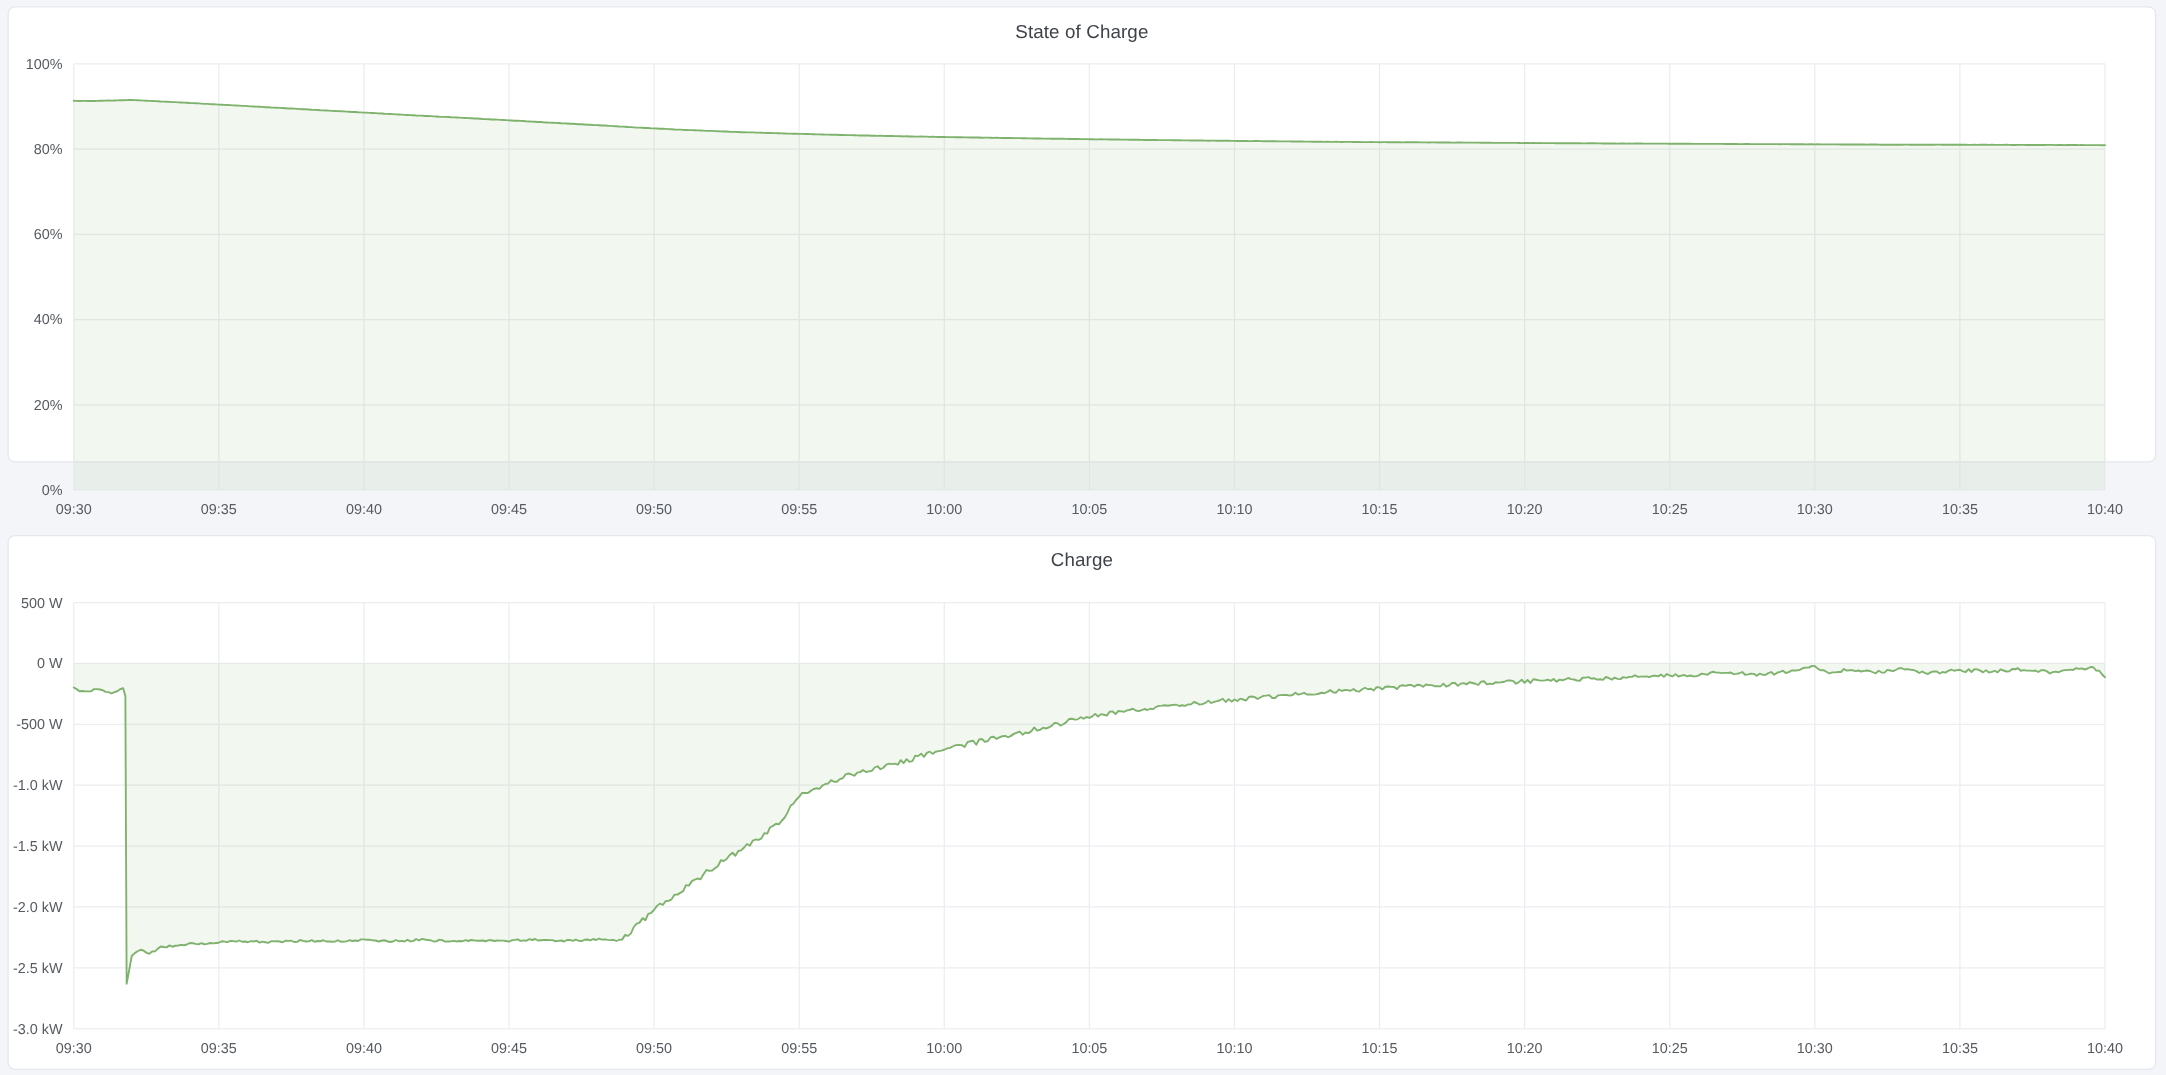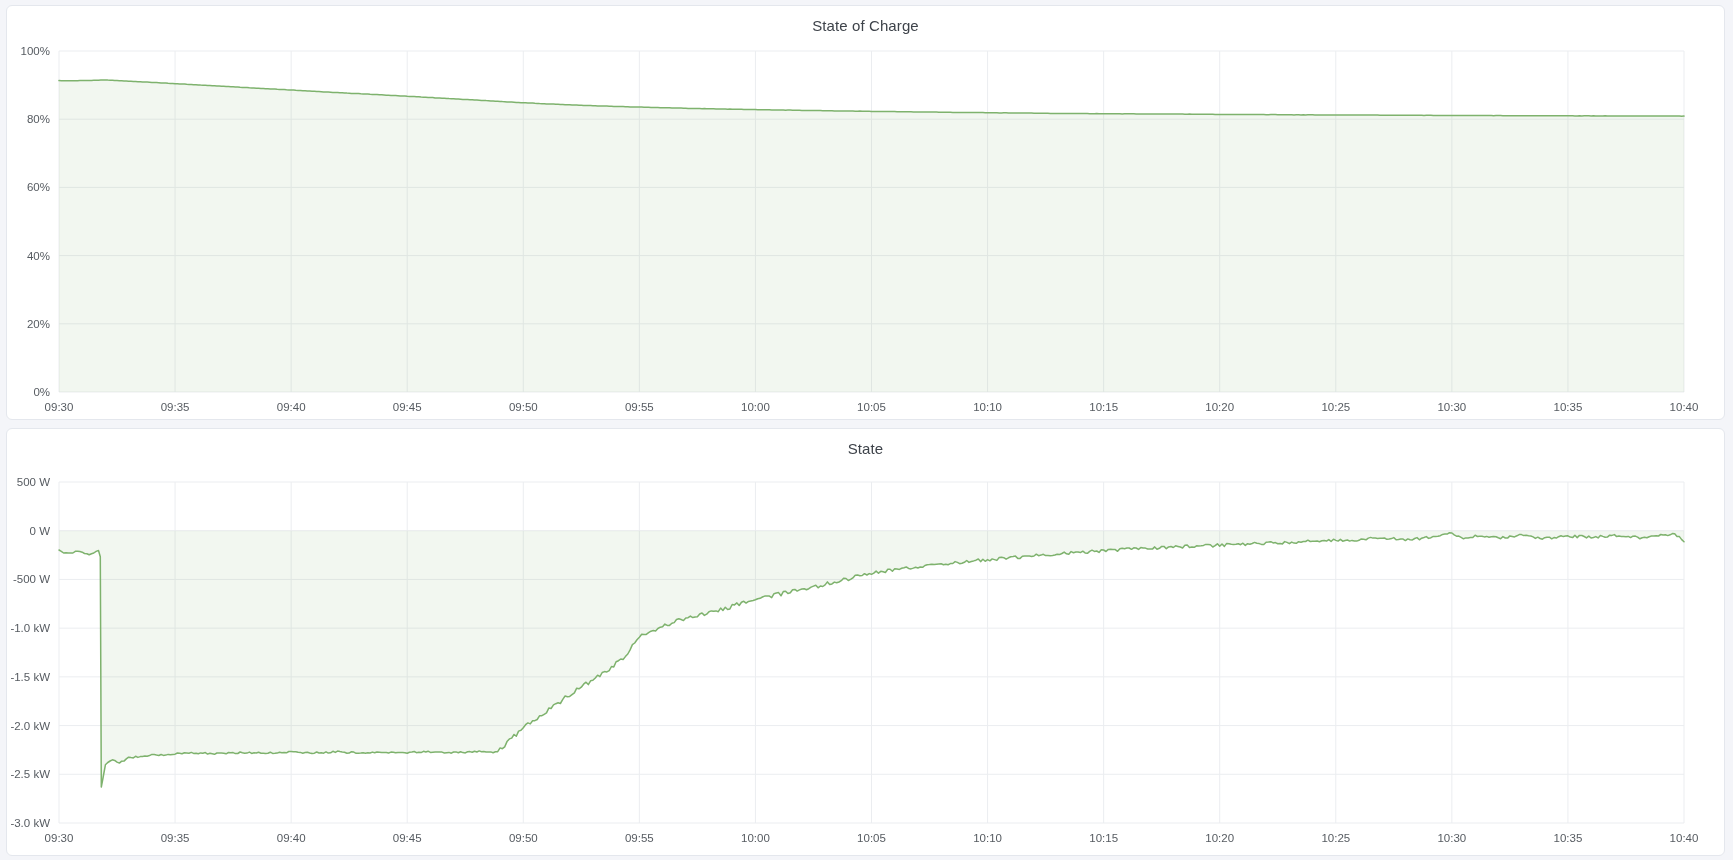--- a/index.html
+++ b/index.html
@@ -9,21 +9,21 @@
     font-family:"Liberation Sans", sans-serif;
   }
   .page{position:relative;width:1733px;height:860px;}
   .panel{
     position:absolute;left:6px;width:1719px;
     background:#ffffff;
     border:1px solid #e4e7ed;
     border-radius:6px;
     box-sizing:border-box;
   }
-  .panel.soc{top:5px;height:415px;}
+  .panel.soc{top:5px;height:365px;}
   .panel.power{top:428px;height:428px;}
   .panel-title{
     margin:0;height:40px;line-height:40px;
     text-align:center;
     font-size:15px;font-weight:500;color:#3e434a;
     letter-spacing:.1px;
     cursor:pointer;
   }
   .chart{position:relative;}
   svg{display:block;}
@@ -87,21 +87,21 @@
             <text x="1328.7857142857142" y="365" text-anchor="middle" class="tick-label">10:25</text>
             <text x="1444.857142857143" y="365" text-anchor="middle" class="tick-label">10:30</text>
             <text x="1560.9285714285716" y="365" text-anchor="middle" class="tick-label">10:35</text>
             <text x="1677" y="365" text-anchor="middle" class="tick-label">10:40</text>
           </g>
         </svg>
     </div>
   </section>
 
   <section class="panel power">
-    <h2 class="panel-title">State</h2>
+    <h2 class="panel-title">Charge</h2>
     <div class="chart">
       <svg id="chart1" width="1717" height="386">
           <g>
             <line x1="52" x2="52" y1="13" y2="354" stroke="#ebedf0" stroke-width="1"></line>
             <line x1="168.07142857142856" x2="168.07142857142856" y1="13" y2="354" stroke="#ebedf0" stroke-width="1"></line>
             <line x1="284.1428571428571" x2="284.1428571428571" y1="13" y2="354" stroke="#ebedf0" stroke-width="1"></line>
             <line x1="400.2142857142857" x2="400.2142857142857" y1="13" y2="354" stroke="#ebedf0" stroke-width="1"></line>
             <line x1="516.2857142857142" x2="516.2857142857142" y1="13" y2="354" stroke="#ebedf0" stroke-width="1"></line>
             <line x1="632.3571428571429" x2="632.3571428571429" y1="13" y2="354" stroke="#ebedf0" stroke-width="1"></line>
             <line x1="748.4285714285714" x2="748.4285714285714" y1="13" y2="354" stroke="#ebedf0" stroke-width="1"></line>

